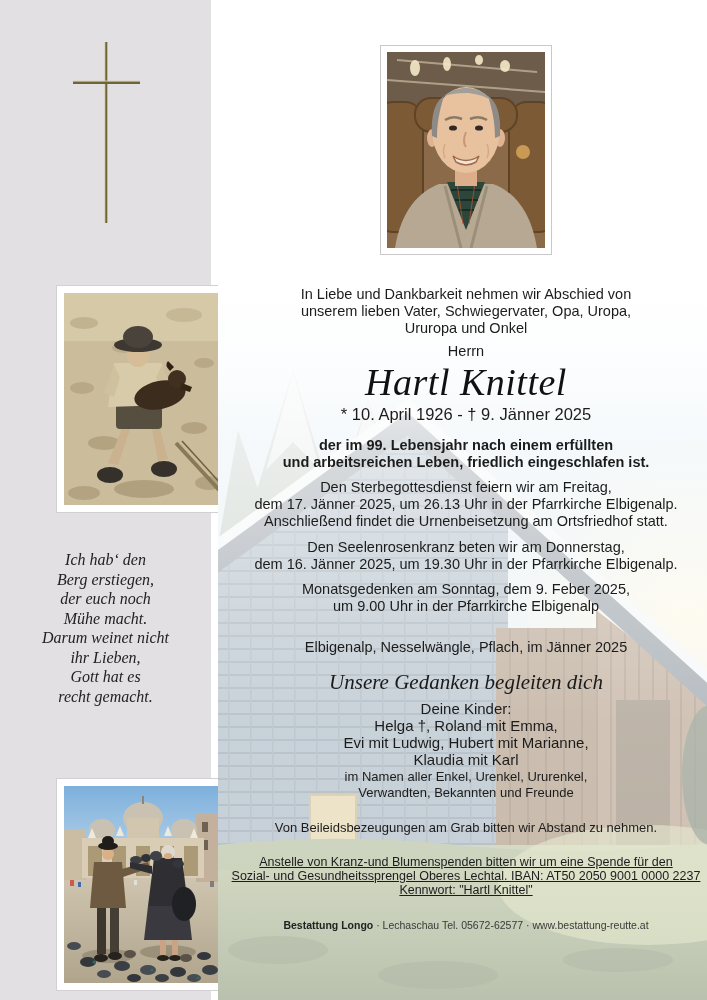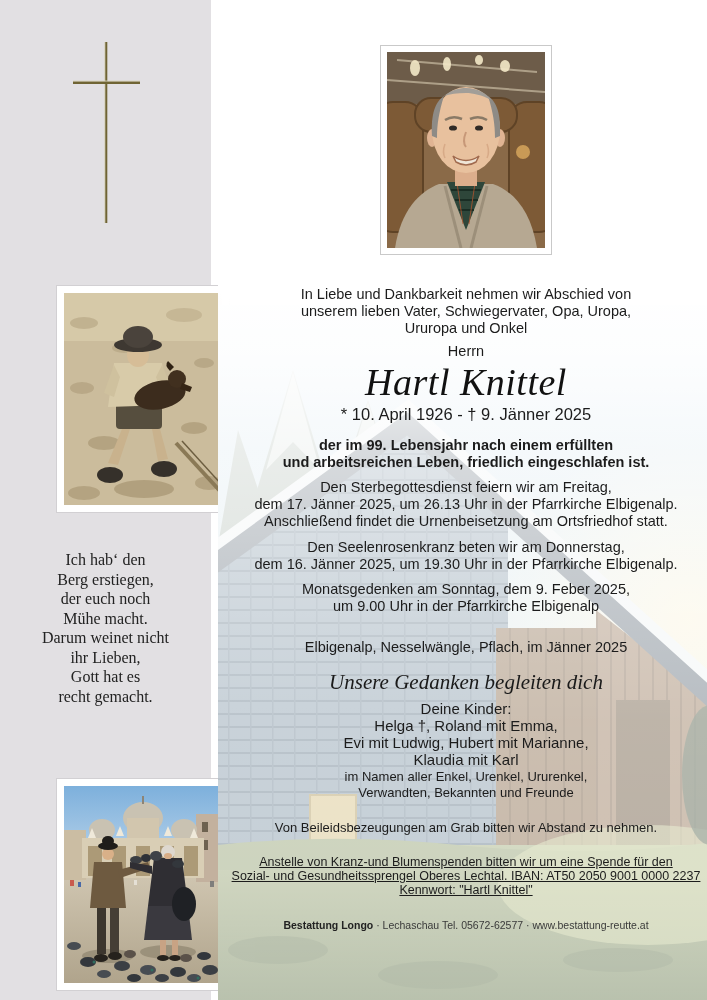--- a/index.html
+++ b/index.html
@@ -7,21 +7,21 @@
         font-family:"Liberation Sans",sans-serif;color:#1c1c1c;overflow:hidden;}
 
   
   .sidebar{position:absolute;left:0;top:0;width:211px;height:1000px;background:#e2e0e3;}
   .cross-wrap{position:absolute;left:0;top:0;width:211px;height:250px;}
   .photo-frame{position:absolute;background:#fff;border:1px solid #d2d0d3;padding:7px;box-sizing:border-box;}
   .photo-frame svg{display:block;width:100%;height:100%;}
   .pf-young{left:16px;top:269px;width:174px;height:228px;}
   .pf-venice{left:16px;top:762px;width:174px;height:213px;}
   .poem{position:absolute;left:0;top:550px;width:211px;text-align:center;
-        font-family:"Liberation Serif",serif;font-size:16px;line-height:19.5px;color:#222;}
+        font-family:"Liberation Serif",serif;font-style:italic;font-size:16px;line-height:19.5px;color:#222;}
 
   
   .main{position:absolute;left:218px;top:0;width:496px;height:1000px;}
   .scene{position:absolute;left:0;top:0;width:496px;height:1000px;}
   .wash{position:absolute;left:0;top:0;width:496px;height:1000px;
         background:linear-gradient(180deg,
           rgba(255,255,255,1) 0%,
           rgba(255,255,255,1) 29%,
           rgba(255,255,255,0.94) 36%,
           rgba(255,255,255,0.76) 45%,

